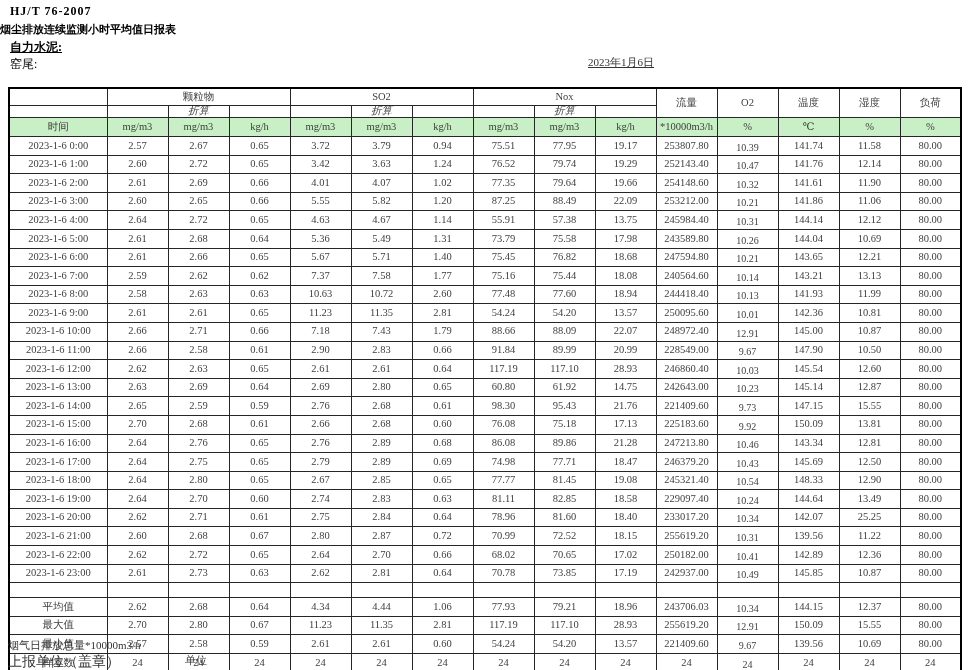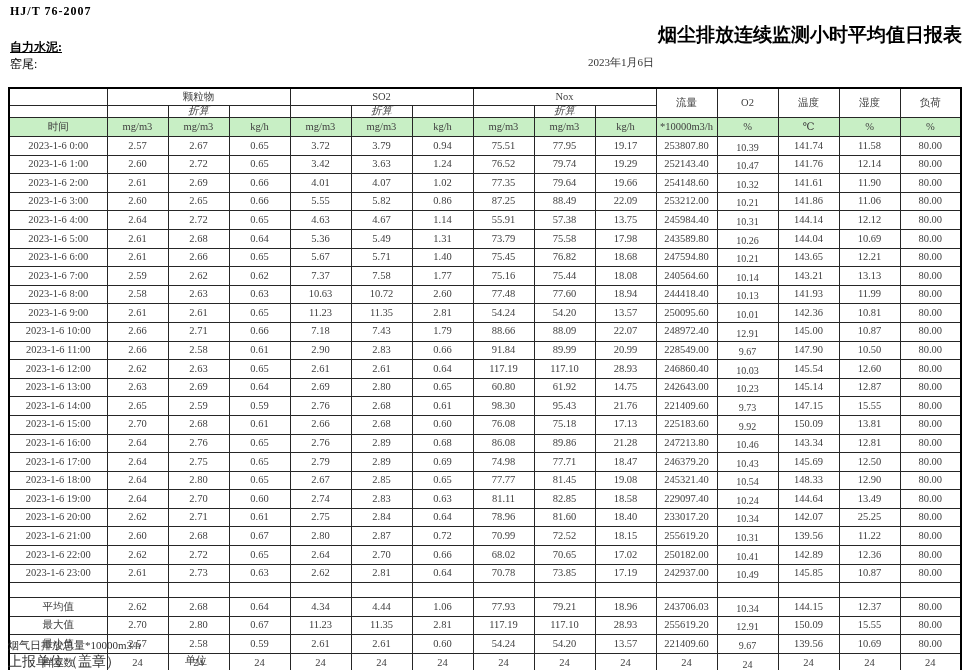--- a/index.html
+++ b/index.html
@@ -3,24 +3,24 @@
 <meta charset="utf-8">
 <style>
   html,body{margin:0;padding:0;}
   body{
     width:975px;height:670px;position:relative;background:#ffffff;
     font-family:"Liberation Serif","DejaVu Serif",serif;color:#000;
     overflow:hidden;
   }
   .abs{position:absolute;}
   #std-no{left:10px;top:4px;font-size:12px;font-weight:bold;letter-spacing:1px;}
-  #title{left:0;right:13px;top:22px;text-align:right;font-size:19px;font-weight:bold;}
+  #title{left:0;right:13px;top:22px;text-align:left;font-size:11px;font-weight:bold;}
   #company{left:10px;top:39px;font-size:12px;font-weight:bold;text-decoration:underline;}
   #site{left:10px;top:56px;font-size:12px;font-weight:normal;}
-  #date{left:588px;top:55px;font-size:11px;color:#333;}
+  #date{left:588px;top:55px;font-size:11px;color:#333;text-decoration:underline;}
   #tbl-wrap{left:8px;top:87px;}
   table{
     border-collapse:collapse;table-layout:fixed;width:954px;
     font-size:10.5px;color:#404040;border:2px solid #000;
   }
   col.time-col{width:98px;}
   td{
     border:1px solid #262626;text-align:center;padding:0;
     line-height:1;overflow:hidden;white-space:nowrap;
   }
@@ -156,21 +156,21 @@
           <td data-name="value-cell">11.90</td>
           <td data-name="value-cell">80.00</td>
         </tr>
         <tr data-name="table-row">
           <td data-name="time-cell">2023-1-6 3:00</td>
           <td data-name="value-cell">2.60</td>
           <td data-name="value-cell">2.65</td>
           <td data-name="value-cell">0.66</td>
           <td data-name="value-cell">5.55</td>
           <td data-name="value-cell">5.82</td>
-          <td data-name="value-cell">0.86</td>
+          <td data-name="value-cell">1.20</td>
           <td data-name="value-cell">87.25</td>
           <td data-name="value-cell">88.49</td>
           <td data-name="value-cell">22.09</td>
           <td data-name="value-cell">253212.00</td>
           <td class="o2" data-name="value-cell">10.21</td>
           <td data-name="value-cell">141.86</td>
           <td data-name="value-cell">11.06</td>
           <td data-name="value-cell">80.00</td>
         </tr>
         <tr data-name="table-row">

